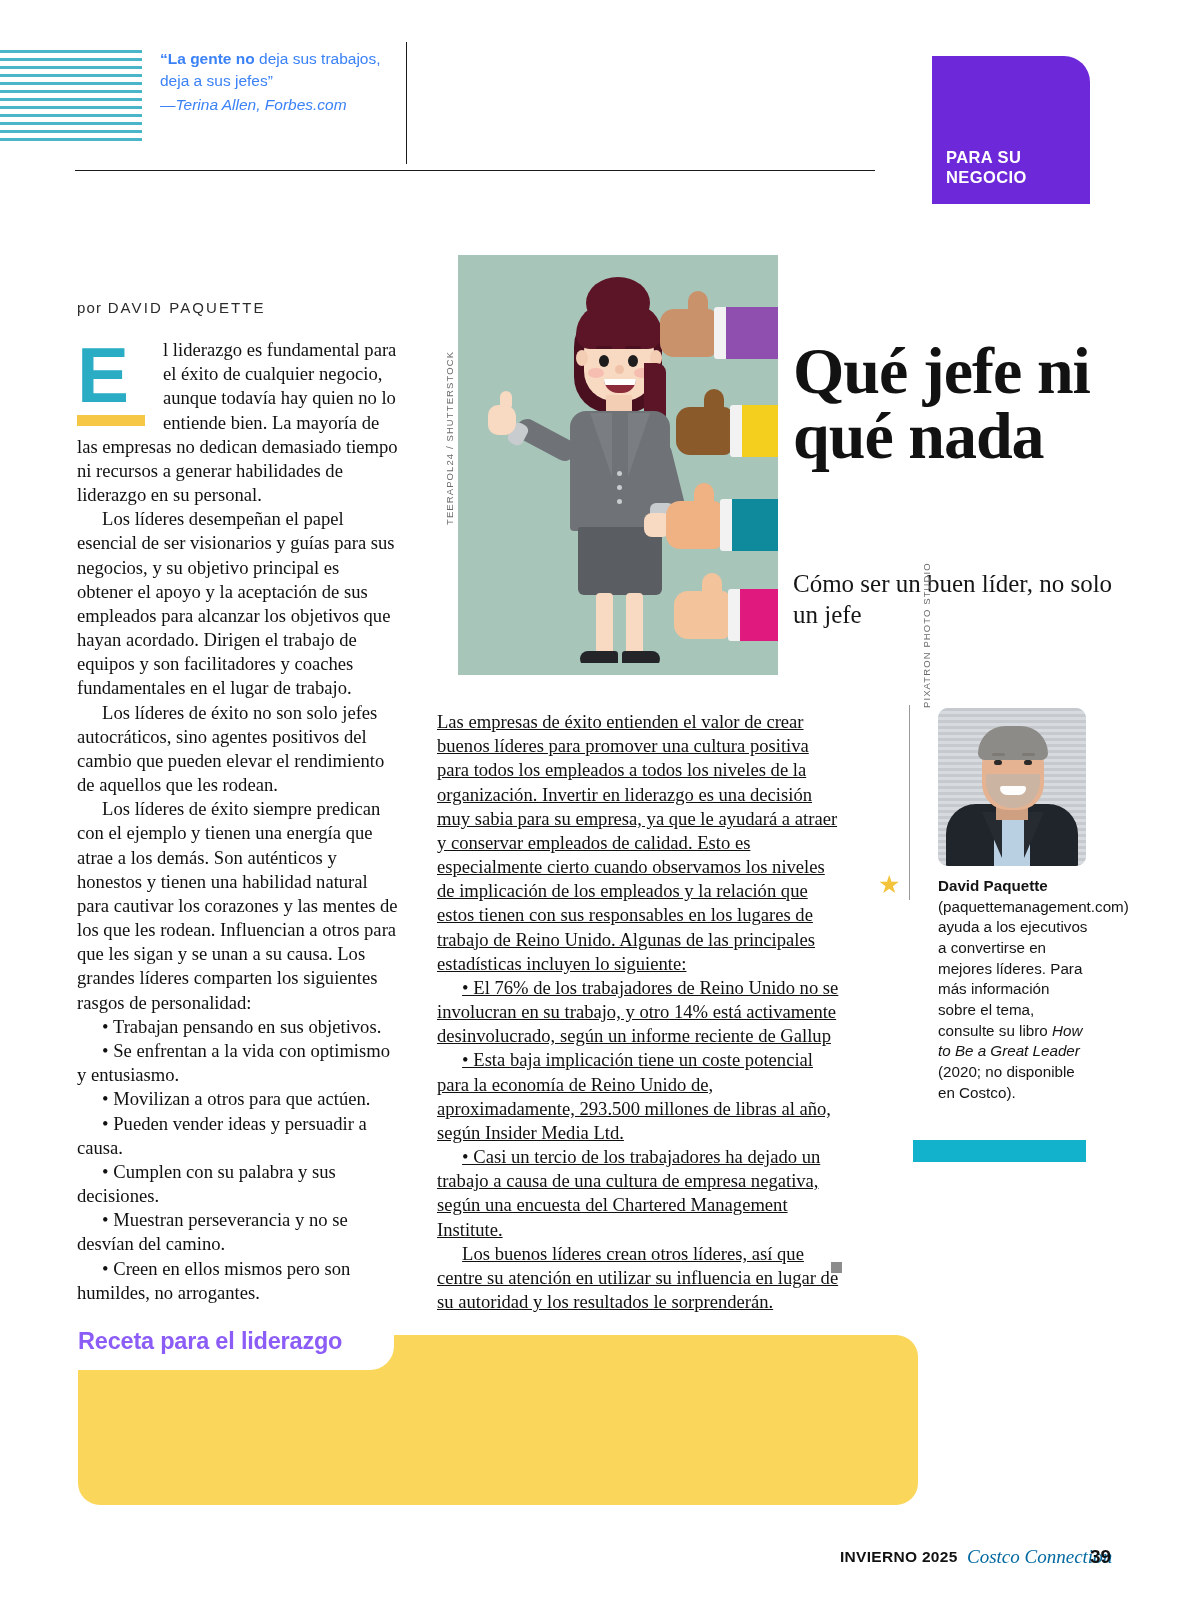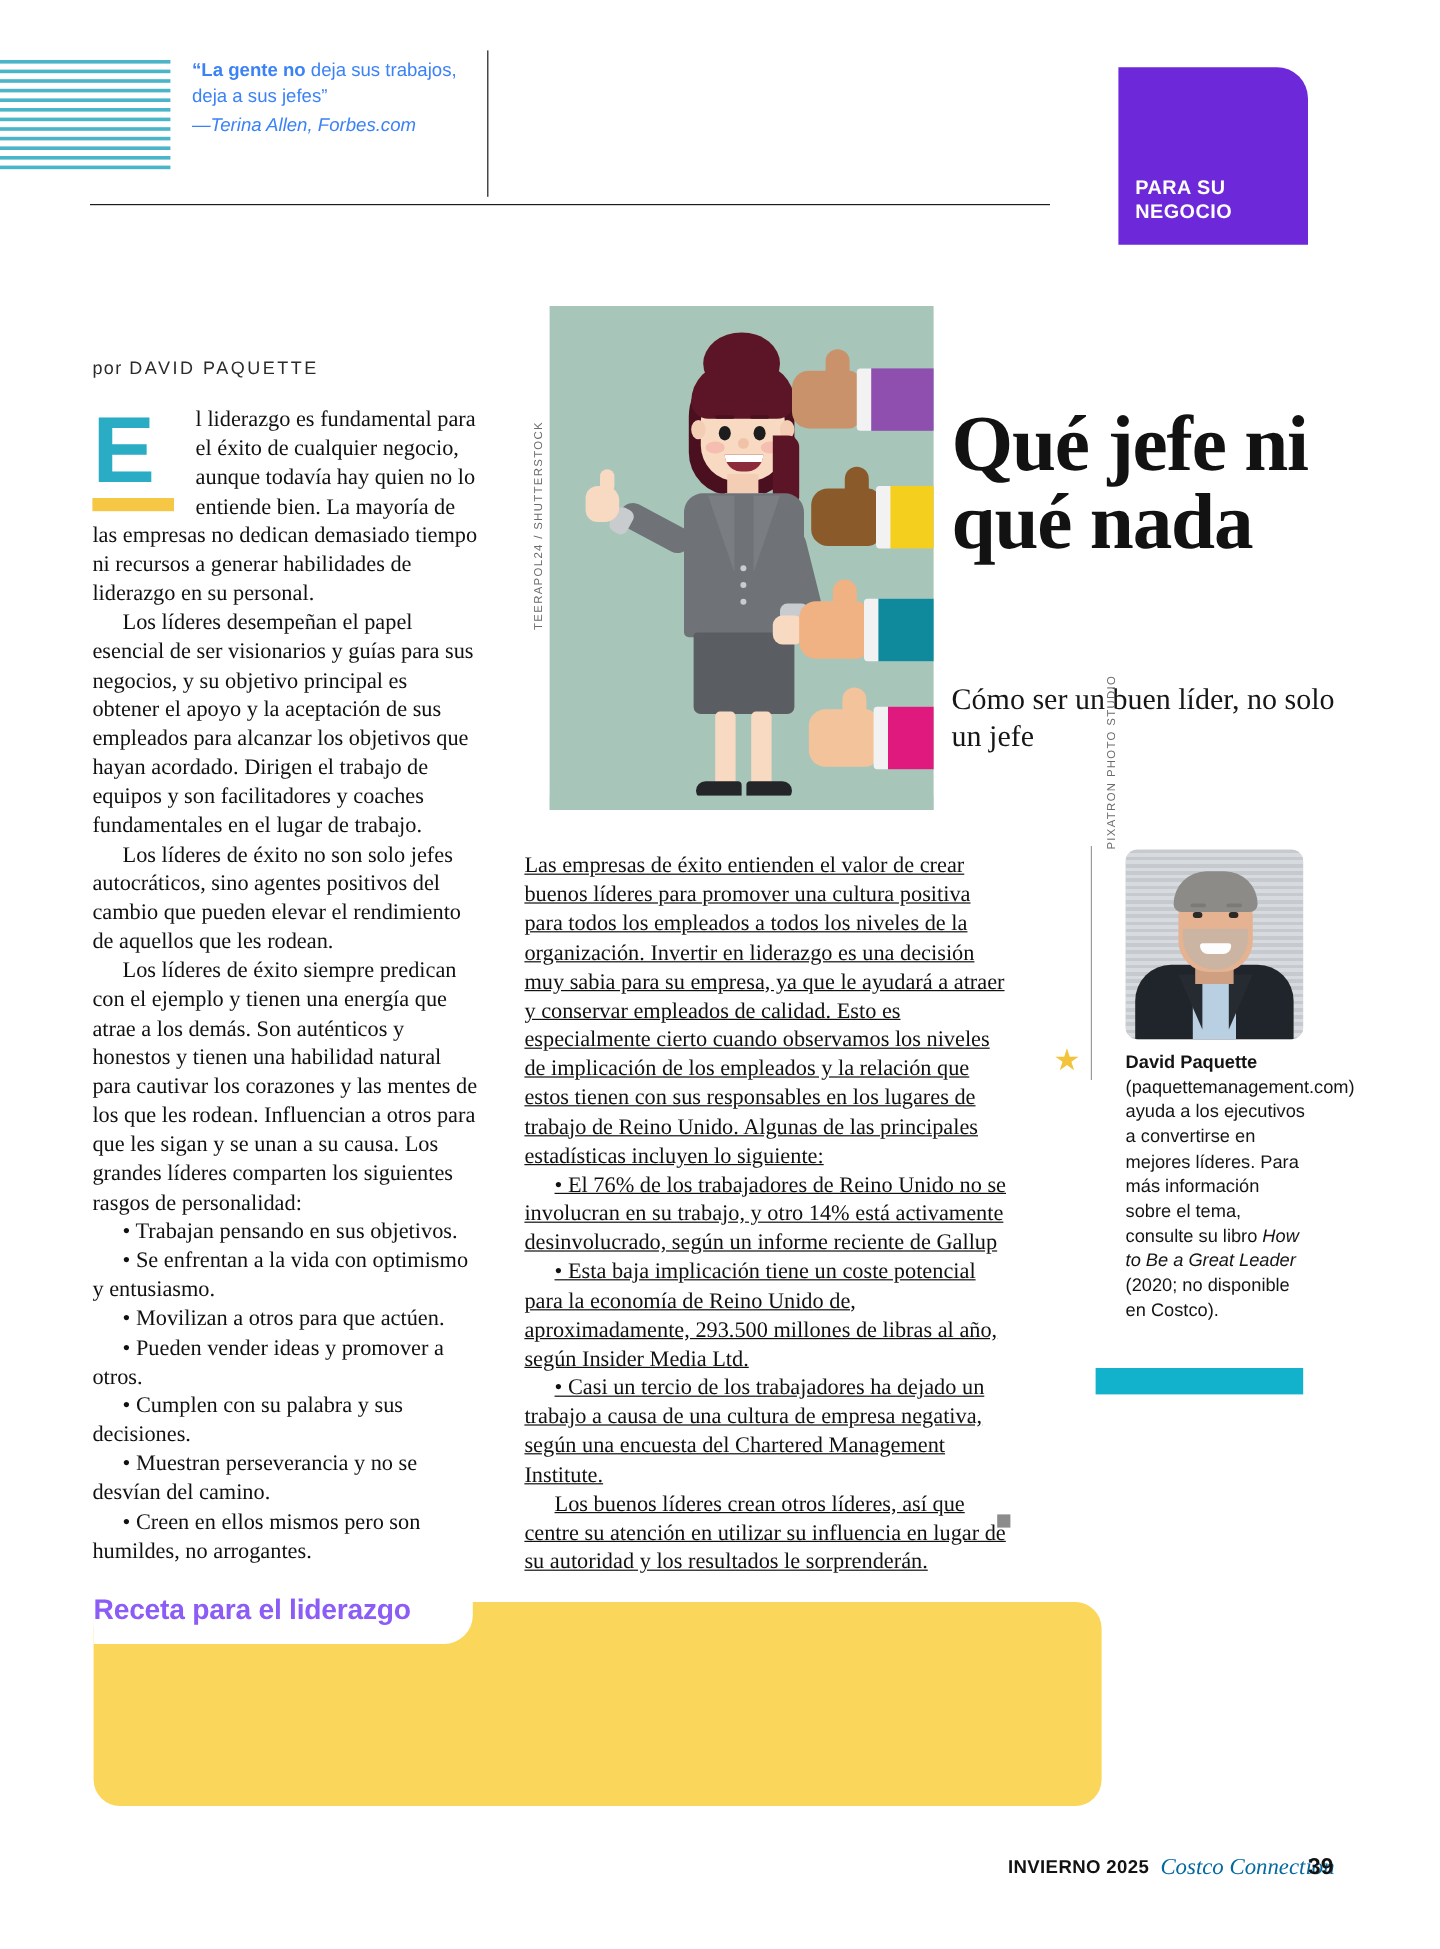--- a/index.html
+++ b/index.html
@@ -339,21 +339,21 @@
     <span class="letter">E</span>
     <span class="bar"></span>
   </div>
   <p class="noind">l liderazgo es fundamental para el éxito de cualquier negocio, aunque todavía hay quien no lo entiende bien. La mayoría de las empresas no dedican demasiado tiempo ni recursos a generar habilidades de liderazgo en su personal.</p>
   <p>Los líderes desempeñan el papel esencial de ser visionarios y guías para sus negocios, y su objetivo principal es obtener el apoyo y la aceptación de sus empleados para alcanzar los objetivos que hayan acordado. Dirigen el trabajo de equipos y son facilitadores y coaches fundamentales en el lugar de trabajo.</p>
   <p>Los líderes de éxito no son solo jefes autocráticos, sino agentes positivos del cambio que pueden elevar el rendimiento de aquellos que les rodean.</p>
   <p>Los líderes de éxito siempre predican con el ejemplo y tienen una energía que atrae a los demás. Son auténticos y honestos y tienen una habilidad natural para cautivar los corazones y las mentes de los que les rodean. Influencian a otros para que les sigan y se unan a su causa. Los grandes líderes comparten los siguientes rasgos de personalidad:</p>
   <p class="bullet">• Trabajan pensando en sus objetivos.</p>
   <p class="bullet">• Se enfrentan a la vida con optimismo y entusiasmo.</p>
   <p class="bullet">• Movilizan a otros para que actúen.</p>
-  <p class="bullet">• Pueden vender ideas y promover a otros.</p>
+  <p class="bullet">• Pueden vender ideas y persuadir a causa.</p>
   <p class="bullet">• Cumplen con su palabra y sus decisiones.</p>
   <p class="bullet">• Muestran perseverancia y no se desvían del camino.</p>
   <p class="bullet">• Creen en ellos mismos pero son humildes, no arrogantes.</p>
 </div>
 
 <div class="col" id="col2">
   <p class="noind">Las empresas de éxito entienden el valor de crear buenos líderes para promover una cultura positiva para todos los empleados a todos los niveles de la organización. Invertir en liderazgo es una decisión muy sabia para su empresa, ya que le ayudará a atraer y conservar empleados de calidad. Esto es especialmente cierto cuando observamos los niveles de implicación de los empleados y la relación que estos tienen con sus responsables en los lugares de trabajo de Reino Unido. Algunas de las principales estadísticas incluyen lo siguiente:</p>
   <p class="bullet">• El 76% de los trabajadores de Reino Unido no se involucran en su trabajo, y otro 14% está activamente desinvolucrado, según un informe reciente de Gallup</p>
   <p class="bullet">• Esta baja implicación tiene un coste potencial para la economía de Reino Unido de, aproximadamente, 293.500 millones de libras al año, según Insider Media Ltd.</p>
   <p class="bullet">• Casi un tercio de los trabajadores ha dejado un trabajo a causa de una cultura de empresa negativa, según una encuesta del Chartered Management Institute.</p>

